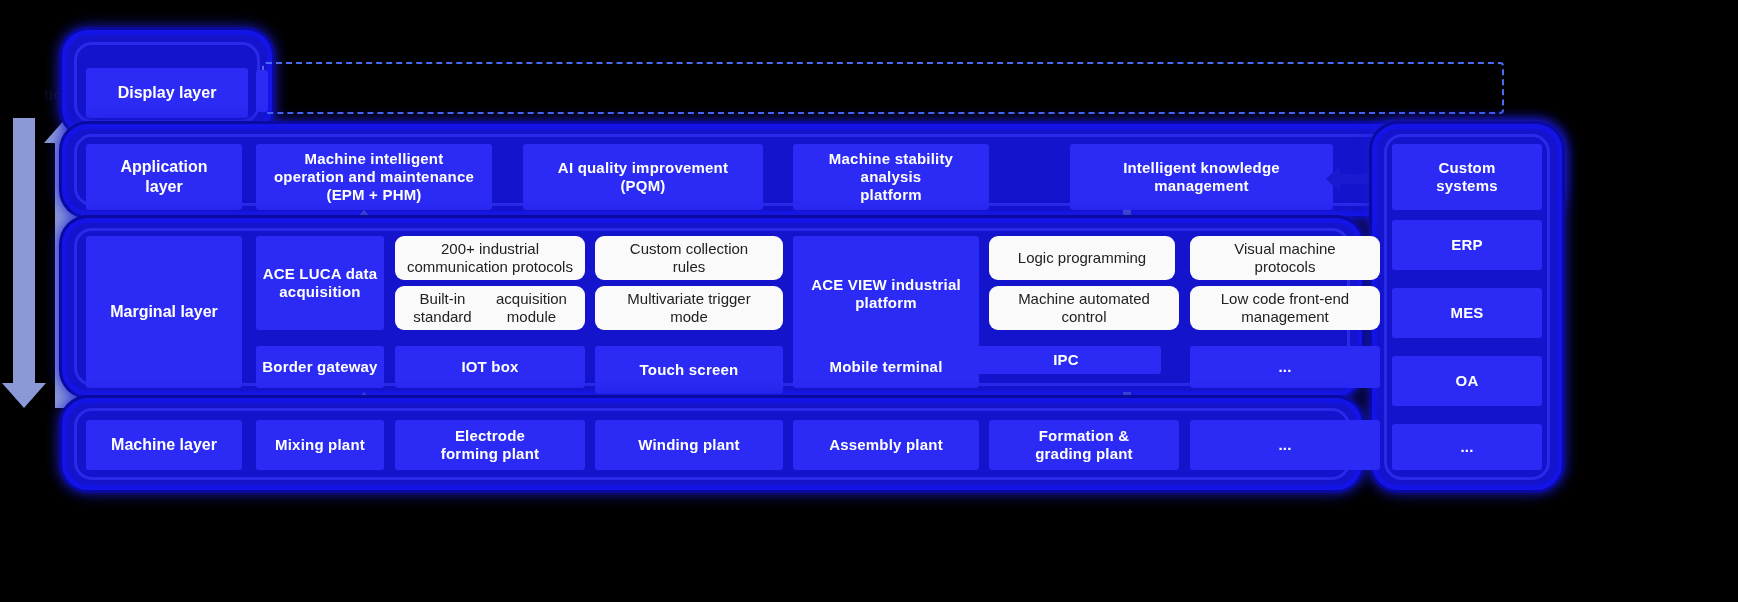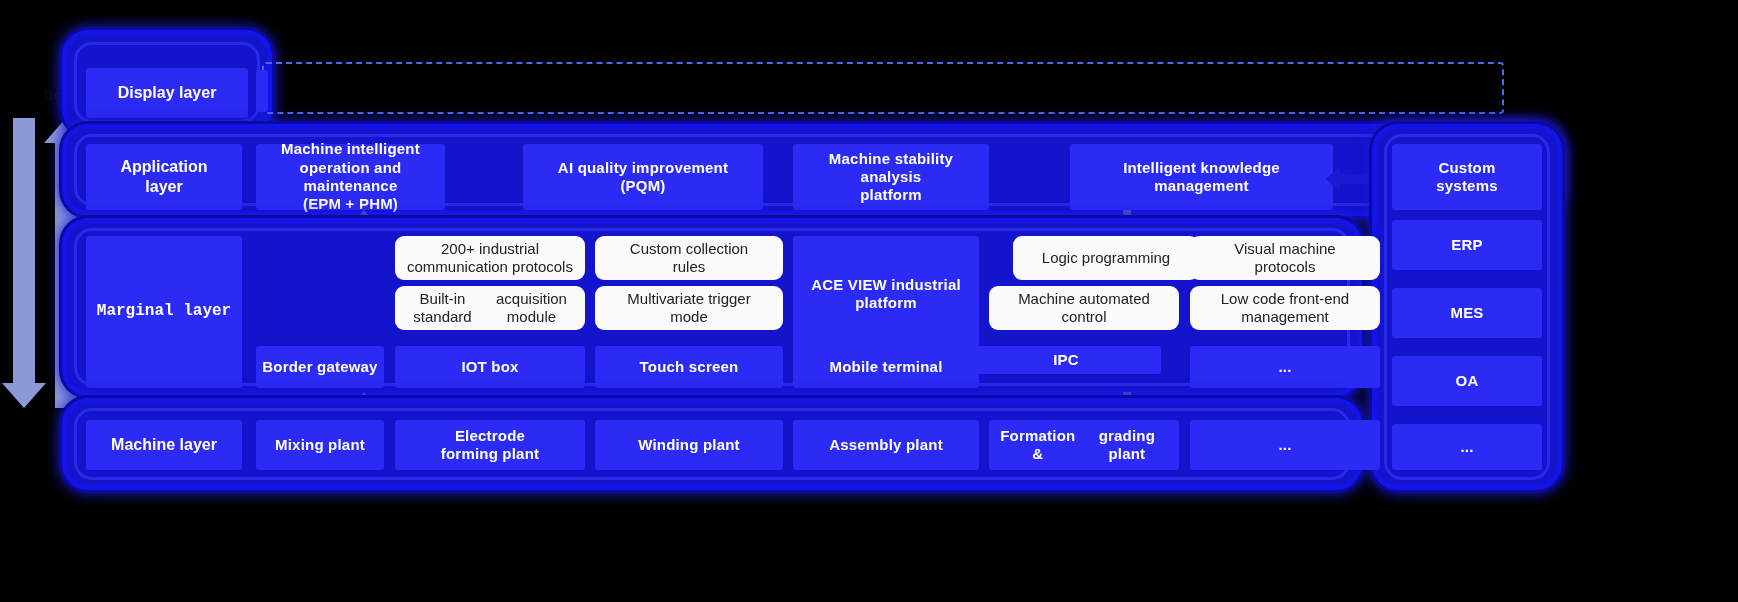--- a/index.html
+++ b/index.html
@@ -127,21 +127,21 @@
   <div class="box layer" style="left:86px; top:68px; width:162px; height:50px;">Display layer</div>
 
   <div class="grp" style="left:62px; top:124px; width:1500px; height:92px;"></div>
   <div class="grp-inner" style="left:74px; top:134px; width:1476px; height:72px;"></div>
 
   <div class="box layer" style="left:86px; top:144px; width:156px; height:66px; flex-direction:column;">
     <span>Application</span>
     <span>layer</span>
   </div>
 
-  <div class="box solid" style="left:256px; top:144px; width:189px; height:66px; flex-direction:column;">
+  <div class="box solid" style="left:256px; top:144px; width:236px; height:66px; flex-direction:column;">
     <span>Machine intelligent</span>
     <span>operation and maintenance</span>
     <span>(EPM + PHM)</span>
   </div>
 
   <div class="box solid" style="left:523px; top:144px; width:240px; height:66px; flex-direction:column;">
     <span>AI quality improvement</span>
     <span>(PQM)</span>
   </div>
 
@@ -181,22 +181,26 @@
 
   <div class="flow-arrow flow-down" style="left:1118px; top:210px; height:24px;">
     <div class="fshaft" style="top:0; height:14px;"></div>
     <div class="fhead" style="top:14px;"></div>
   </div>
   <div class="flow-label" style="left:1153px; top:215px;">Control instruction data</div>
 
   <div class="grp" style="left:62px; top:218px; width:1300px; height:178px;"></div>
   <div class="grp-inner" style="left:74px; top:228px; width:1276px; height:158px;"></div>
 
-  <div class="box layer" style="left:86px; top:236px; width:156px; height:152px;font-family:Liberation Mono, monospace;">Marginal layer</div>
-
+  <div class="box layer" style="left:86px; top:236px; width:156px; height:152px;">Marginal layer</div>
+
+  <div class="box solid" style="left:256px; top:236px; width:128px; height:94px; flex-direction:column;">
+    <span>ACE LUCA data</span>
+    <span>acquisition</span>
+  </div>
 
   <div class="box white" style="left:395px; top:236px; width:190px; height:44px; flex-direction:column;">
     <span>200+ industrial</span>
     <span>communication protocols</span>
   </div>
   <div class="box white" style="left:595px; top:236px; width:188px; height:44px; flex-direction:column;">
     <span>Custom collection</span>
     <span>rules</span>
   </div>
   <div class="box white" style="left:395px; top:286px; width:190px; height:44px; flex-direction:row;">
@@ -206,37 +210,37 @@
   <div class="box white" style="left:595px; top:286px; width:188px; height:44px; flex-direction:column;">
     <span>Multivariate trigger</span>
     <span>mode</span>
   </div>
 
   <div class="box solid" style="left:793px; top:236px; width:186px; height:116px; flex-direction:column;">
     <span>ACE VIEW industrial</span>
     <span>platform</span>
   </div>
 
-  <div class="box white" style="left:989px; top:236px; width:186px; height:44px;margin-left:24px;">Logic programming</div>
+  <div class="box white" style="left:989px; top:236px; width:186px; height:44px;">Logic programming</div>
   <div class="box white" style="left:1190px; top:236px; width:190px; height:44px; flex-direction:column;">
     <span>Visual machine</span>
     <span>protocols</span>
   </div>
   <div class="box white" style="left:989px; top:286px; width:190px; height:44px; flex-direction:column;">
     <span>Machine automated</span>
     <span>control</span>
   </div>
   <div class="box white" style="left:1190px; top:286px; width:190px; height:44px; flex-direction:column;">
     <span>Low code front-end</span>
     <span>management</span>
   </div>
 
   <div class="box solid" style="left:256px; top:346px; width:128px; height:42px;">Border gateway</div>
   <div class="box solid" style="left:395px; top:346px; width:190px; height:42px;">IOT box</div>
-  <div class="box solid" style="left:595px; top:346px; width:188px; height:42px;">Touch screen</div>
+  <div class="box solid" style="left:595px; top:346px; width:188px; height:48px;">Touch screen</div>
   <div class="box solid" style="left:793px; top:346px; width:186px; height:42px;">Mobile terminal</div>
   <div class="box solid" style="left:971px; top:346px; width:190px; height:28px;">IPC</div>
   <div class="box solid ellipsis" style="left:1190px; top:346px; width:190px; height:42px;">...</div>
 
   <div class="flow-arrow flow-up" style="left:355px; top:392px; height:24px;">
     <div class="fhead" style="top:0;"></div>
     <div class="fshaft" style="top:10px; height:14px;"></div>
   </div>
   <div class="flow-label" style="left:412px; top:395px;">PLC signal</div>
 
@@ -255,20 +259,20 @@
 
   <div class="box solid" style="left:395px; top:420px; width:190px; height:50px; flex-direction:column;">
     <span>Electrode</span>
     <span>forming plant</span>
   </div>
 
   <div class="box solid" style="left:595px; top:420px; width:188px; height:50px;">Winding plant</div>
 
   <div class="box solid" style="left:793px; top:420px; width:186px; height:50px;">Assembly plant</div>
 
-  <div class="box solid" style="left:989px; top:420px; width:190px; height:50px; flex-direction:row;">
+  <div class="box solid" style="left:989px; top:420px; width:190px; height:50px; flex-direction:column;">
     <span>Formation &amp;</span>
     <span>grading plant</span>
   </div>
 
   <div class="box solid ellipsis" style="left:1190px; top:420px; width:190px; height:50px;">...</div>
 
 </div>
 
 </body></html>

